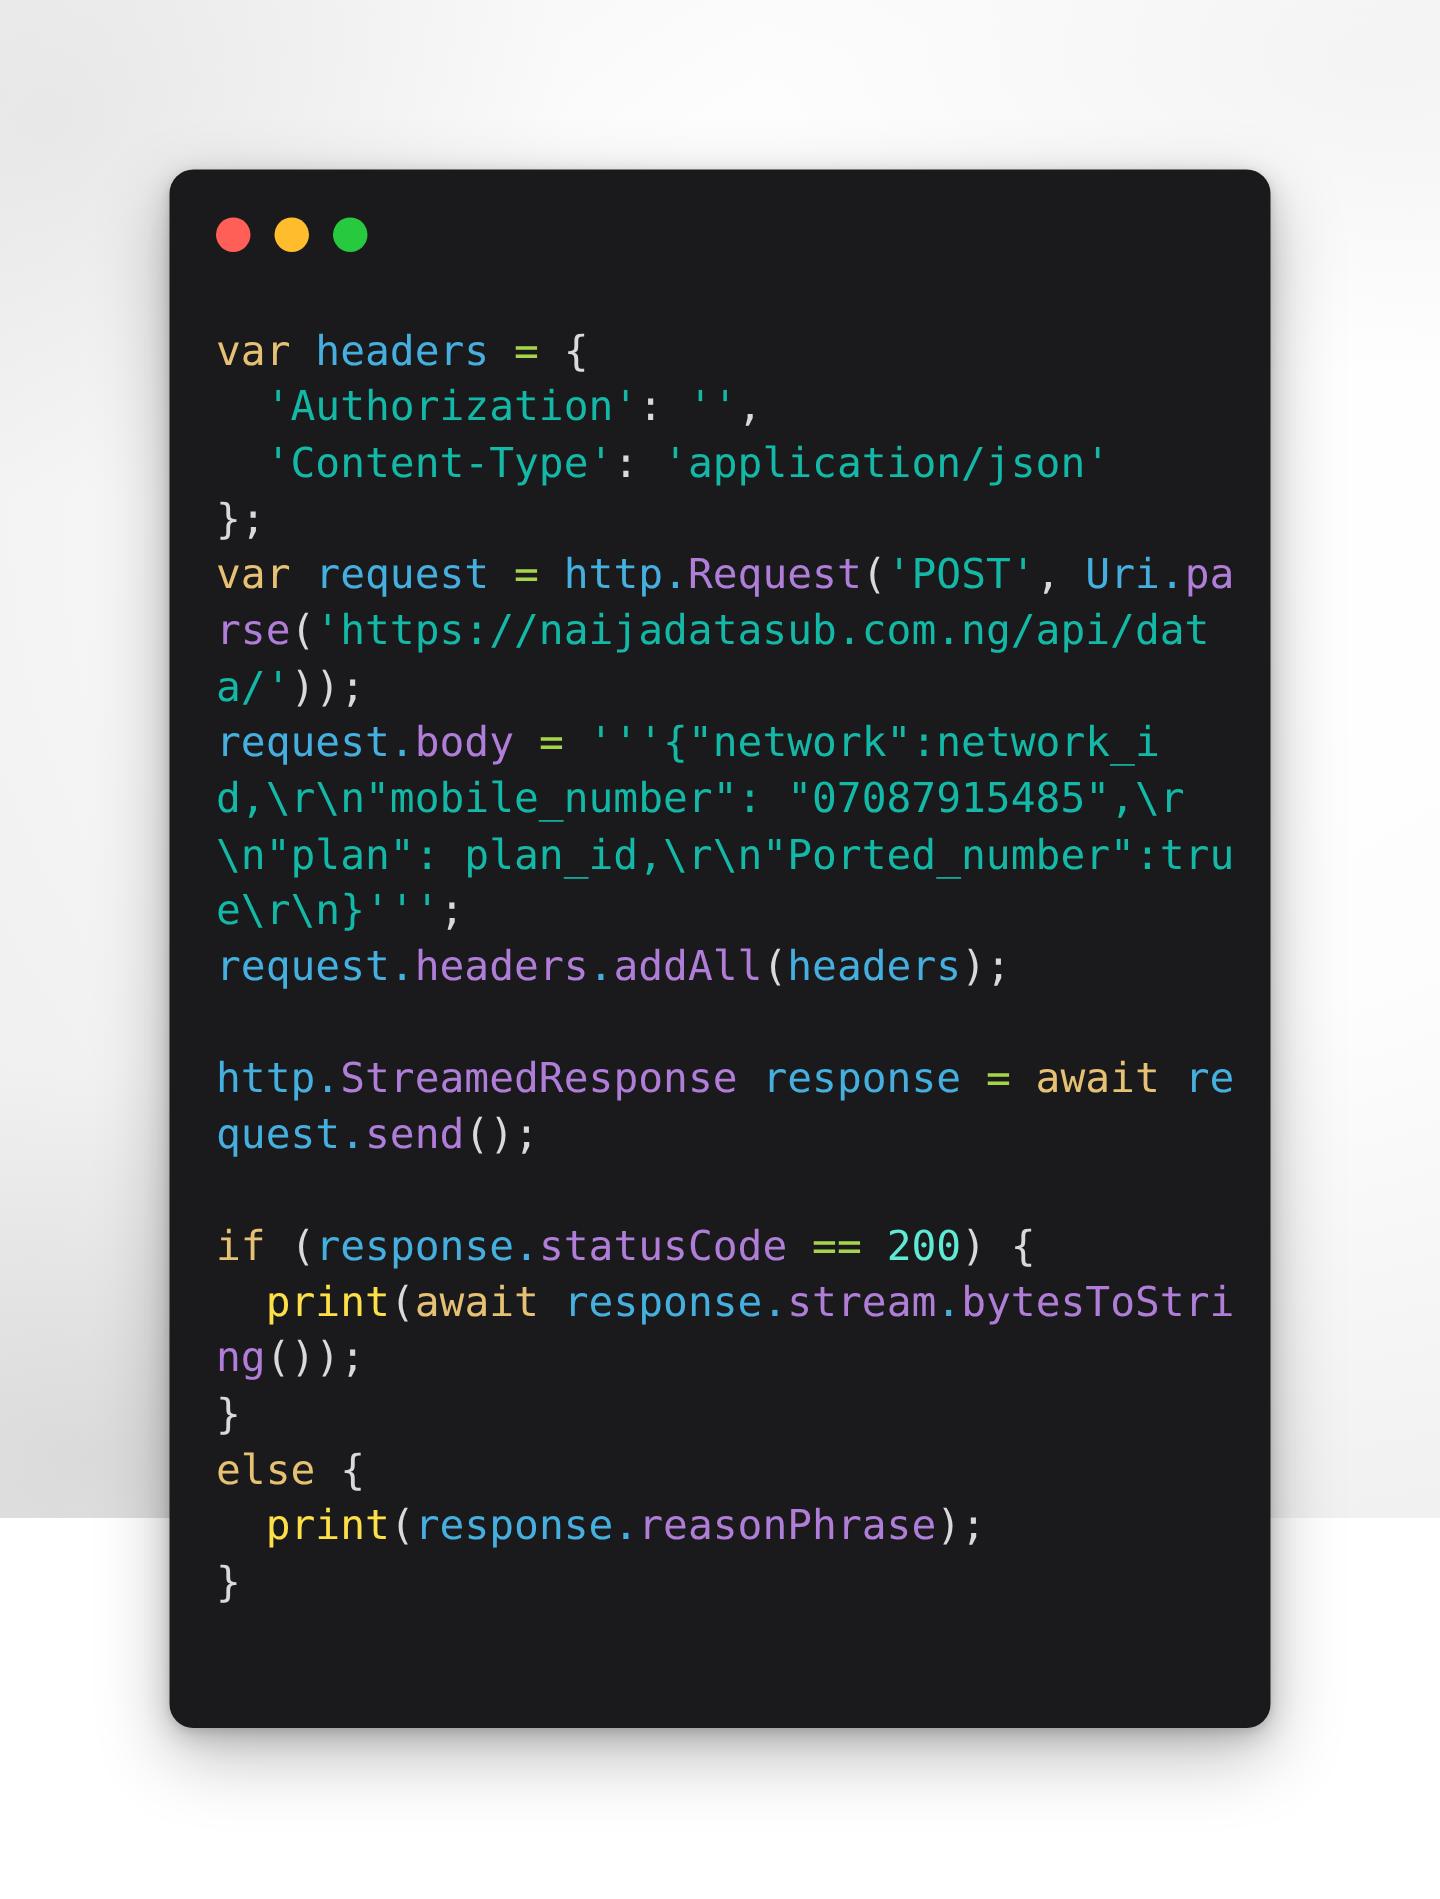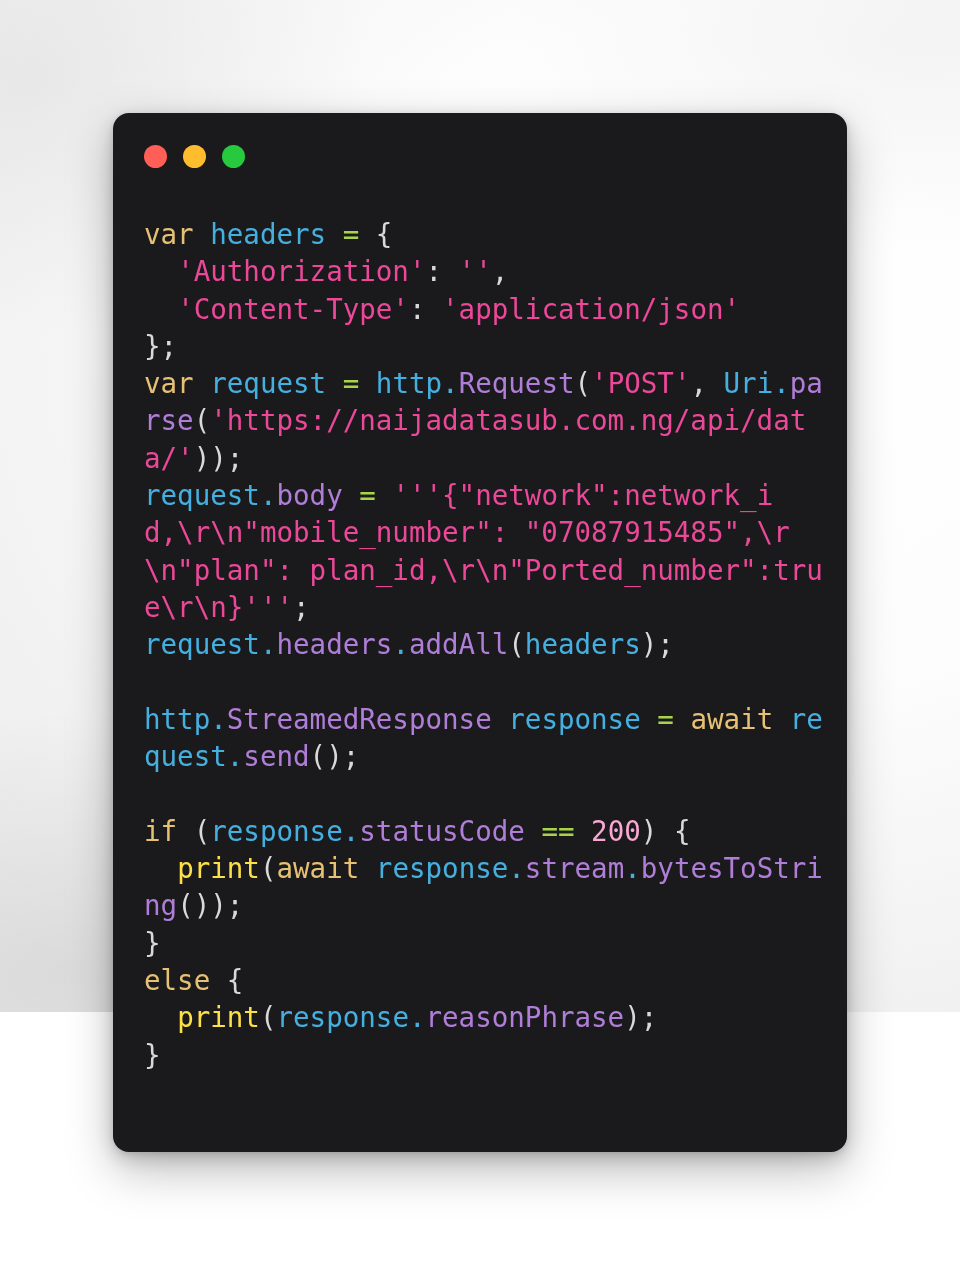--- a/index.html
+++ b/index.html
@@ -80,24 +80,24 @@
     -webkit-font-smoothing: antialiased;
   }
 
   .code-line { display: block; min-height: 37.3px; }
   .code-line.blank { min-height: 37.3px; }
 
   
   .t-punct { color: #d9d9d9; }
   .t-kw    { color: #e6c173; }
   .t-var   { color: #45b0e0; }
-  .t-str   { color: #ec4899; }
+  .t-str   { color: #14b8a6; }
   .t-prop  { color: #b07ed8; }
   .t-op    { color: #a6d44b; }
-  .t-num   { color: #f9a8d4; }
+  .t-num   { color: #5eead4; }
   .t-fn    { color: #fde047; }
   .t-dot   { color: #45b0e0; }
 </style>
 </head>
 <body>
 
 <div id="page">
 
   <div class="code-card">
 

